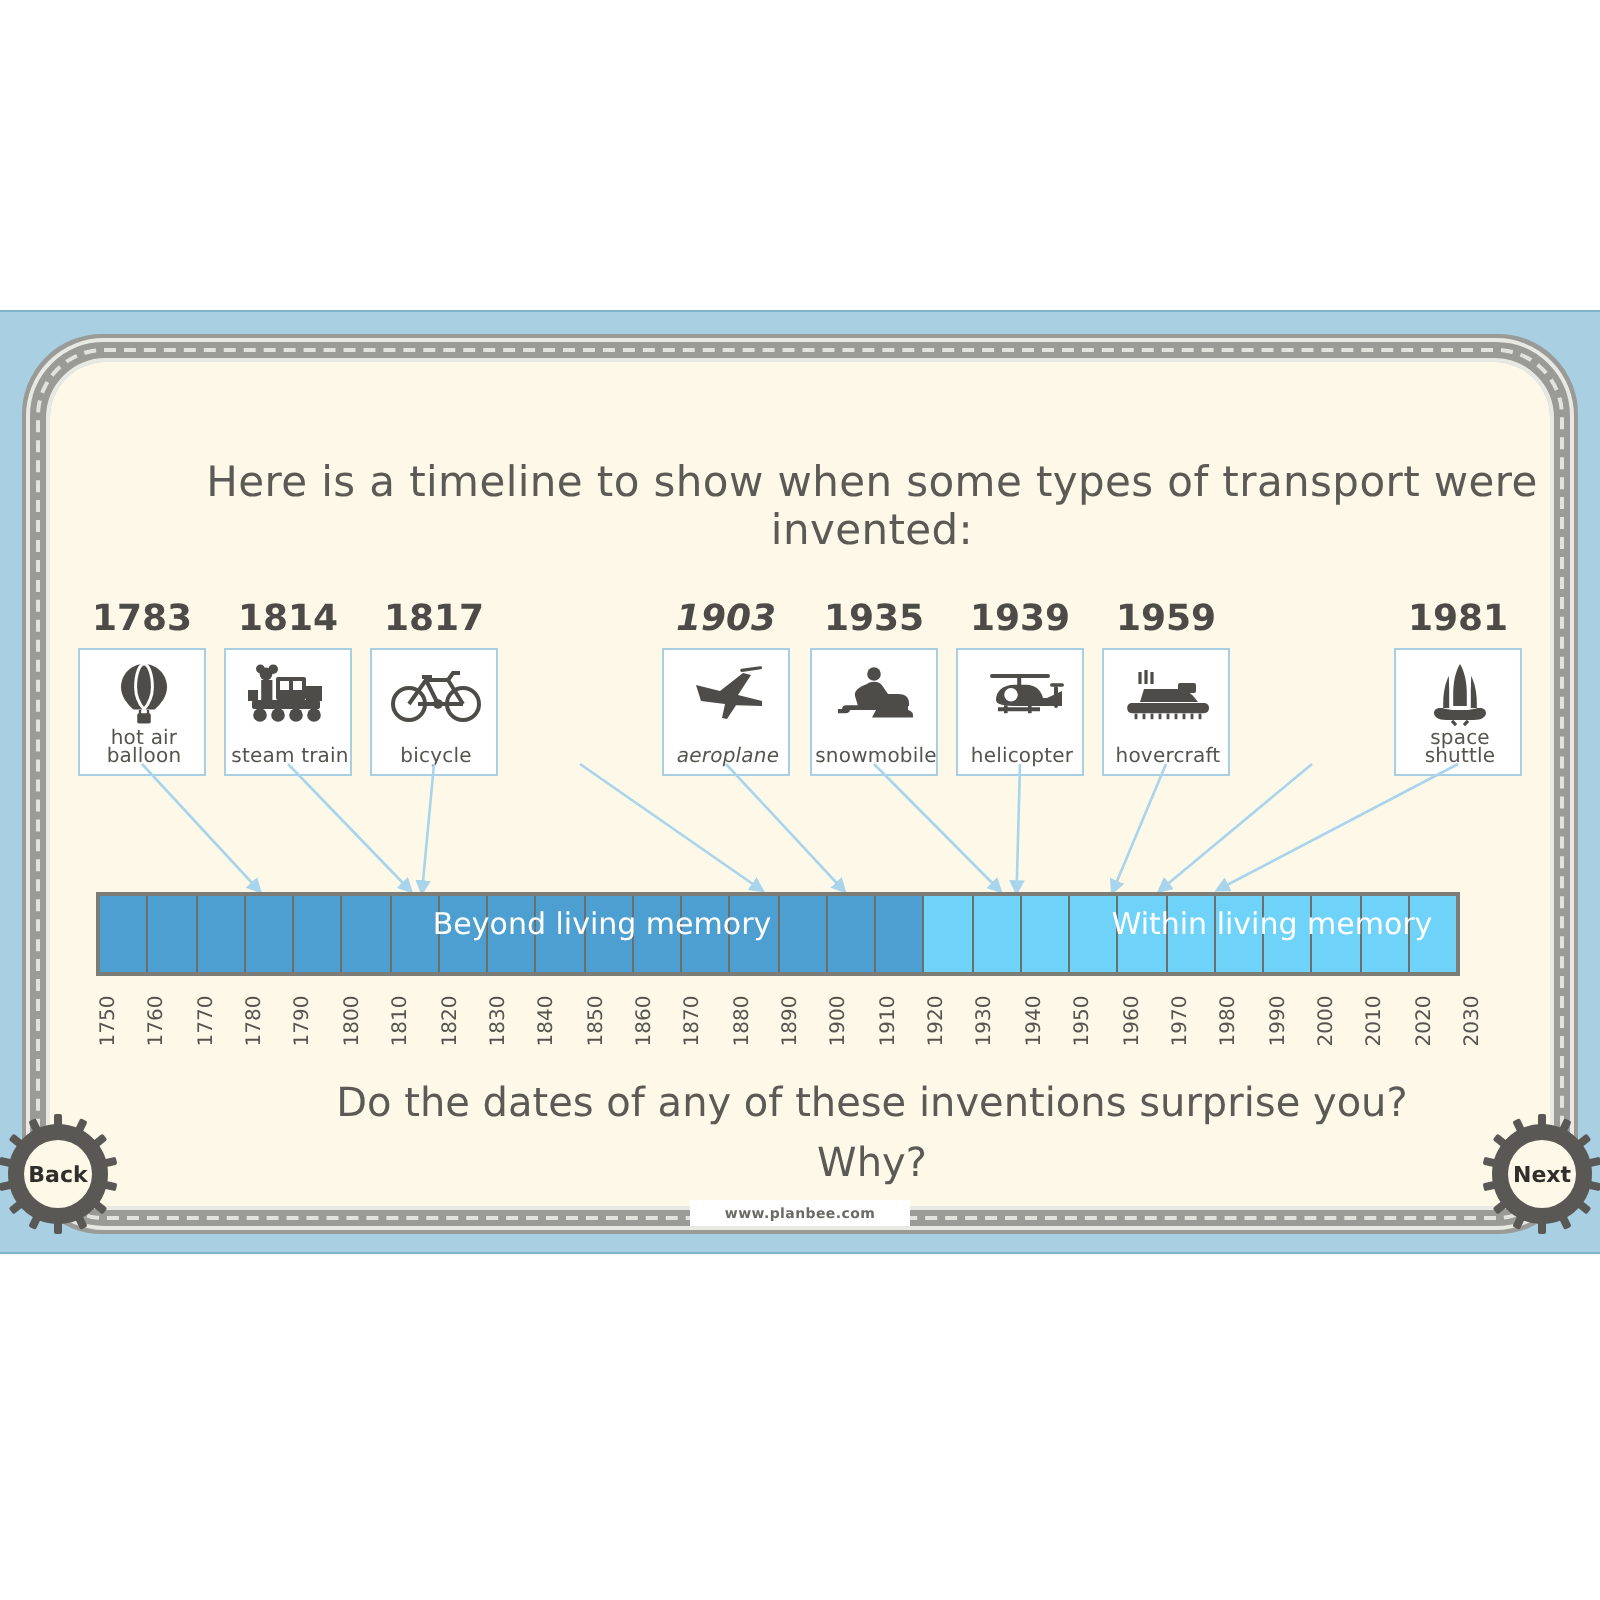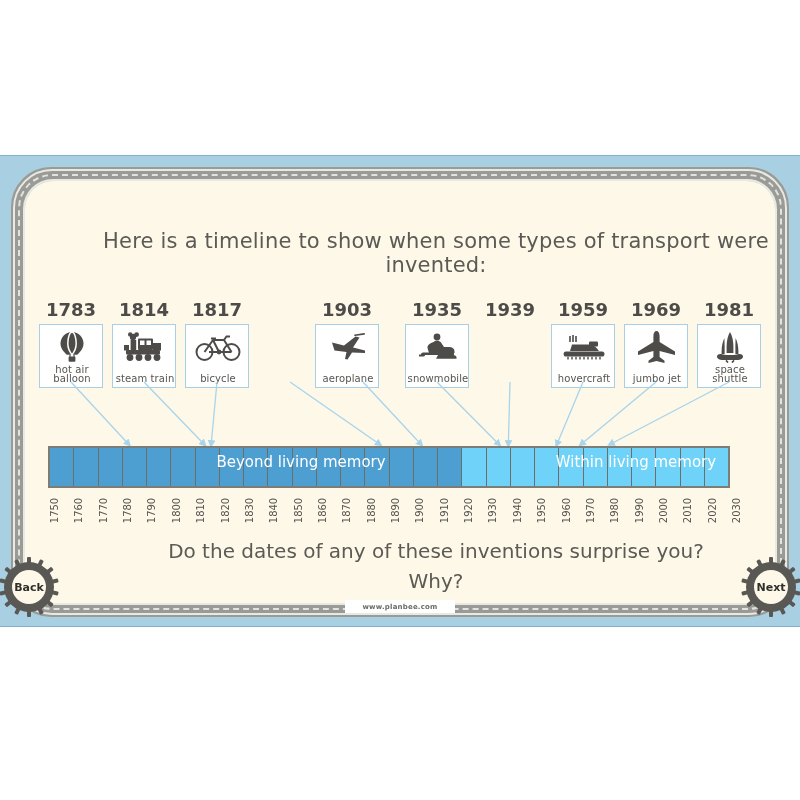--- a/index.html
+++ b/index.html
@@ -356,21 +356,21 @@
                 <g fill="#4d4c48">
                   <circle cx="24" cy="19" r="2.4"></circle>
                 </g>
               </svg>
             </div>
             <div class="card-label">
               <div>bicycle</div>
             </div>
           </div>
         </div>
-        <div class="card-slot" style="left: 276px;">
+        <div class="card-slot" style="left: 292px; font-style: italic;">
           <div class="card-year">1903</div>
           <div class="card-box">
             <div class="card-icon">
               <svg width="40" height="30" viewBox="0 0 40 30">
                 <g fill="#4d4c48">
       <path d="M4 10.5 L16 13.5 L27.5 4.5 L31.5 5.5 L25 15.5 L37 18.5 L37 21 L24 20.6 L19.5 27.5 L17 27 L18.5 20 L6.5 18.5 Z"></path>
       <rect x="26" y="2.5" width="11" height="1.6" rx=".8" transform="rotate(-8 26 2.5)"></rect>
     </g>
               </svg>
             </div>
@@ -393,20 +393,40 @@
     </g>
               </svg>
             </div>
             <div class="card-label">
               <div>snowmobile</div>
             </div>
           </div>
         </div>
         <div class="card-slot" style="left: 439px;">
           <div class="card-year">1939</div>
+          <div class="card-box">
+            <div class="card-icon">
+              <svg width="44" height="26" viewBox="0 0 44 26">
+                <g fill="#4d4c48">
+      <rect x="6" y="3" width="30" height="2" rx="1"></rect>
+      <rect x="19.6" y="4.5" width="2" height="4"></rect>
+      <path d="M9 16 C9 11.6 12.6 8.4 18 8.4 L24 8.4 C28.5 8.4 31.5 11 32.5 15 L34.5 15 L42 11.5 L42 19 L32 19 L24 19 C15 19 9 19 9 16 Z"></path>
+      <circle cx="16.5" cy="13.4" r="3.4" fill="#fdfdfd"></circle>
+      <rect x="38" y="9" width="2" height="11" rx="1"></rect>
+      <rect x="36" y="7.6" width="7" height="1.8" rx=".9"></rect>
+      <path d="M10 19.6 L31 19.6 L31 21.6 L10 21.6 Z"></path>
+      <rect x="13" y="18.6" width="1.8" height="4"></rect>
+                  <rect x="25" y="18.6" width="1.8" height="4"></rect>
+    </g>
+              </svg>
+            </div>
+            <div class="card-label">
+              <div>helicopter</div>
+            </div>
+          </div>
         </div>
         <div class="card-slot" style="left: 512px;">
           <div class="card-year">1959</div>
           <div class="card-box">
             <div class="card-icon">
               <svg width="44" height="28" viewBox="0 0 44 28">
                 <g fill="#4d4c48">
       <path d="M8 3 L8 9 M11 2 L11 9 M14 3 L14 9" stroke="#4d4c48" stroke-width="1.6" fill="none"></path>
       <path d="M10 11.5 L26 11.5 C30 11.5 33 13 35 15.5 L37 18 L8 18 Z"></path>
       <rect x="27" y="8.5" width="9" height="5" rx="1"></rect>
@@ -420,35 +440,20 @@
                     <path d="M26 23.8 L26 26.6"></path>
         <path d="M30 23.8 L30 26.6"></path>
                     <path d="M34 23.8 L34 26.6"></path>
                     <path d="M38 23.8 L38 26.6"></path>
       </g>
     </g>
               </svg>
             </div>
             <div class="card-label">
               <div>hovercraft</div>
-            </div>
-          </div>
-        </div>
-        <div class="card-slot" style="left: 585px;">
-          <div class="card-year">1969</div>
-          <div class="card-box">
-            <div class="card-icon">
-              <svg width="40" height="34" viewBox="0 0 40 34">
-                <g fill="#4d4c48">
-      <path d="M19.5 1 C21.4 1 22.6 3 22.6 6.2 L22.6 12 L38 21.5 L38 25 L22.6 21 L22.6 27 L27.5 30.8 L27.5 33 L19.5 31 L11.5 33 L11.5 30.8 L16.4 27 L16.4 21 L1 25 L1 21.5 L16.4 12 L16.4 6.2 C16.4 3 17.6 1 19.5 1 Z"></path>
-    </g>
-              </svg>
-            </div>
-            <div class="card-label">
-              <div>jumbo jet</div>
             </div>
           </div>
         </div>
         <div class="card-slot" style="left: 658px;">
           <div class="card-year">1981</div>
           <div class="card-box">
             <div class="card-icon">
               <svg width="36" height="32" viewBox="0 0 36 32">
                 <g fill="#4d4c48">
       <path d="M18 1 C20.2 4.5 21.4 10 21.4 16 L21.4 22 L14.6 22 L14.6 16 C14.6 10 15.8 4.5 18 1 Z"></path>

